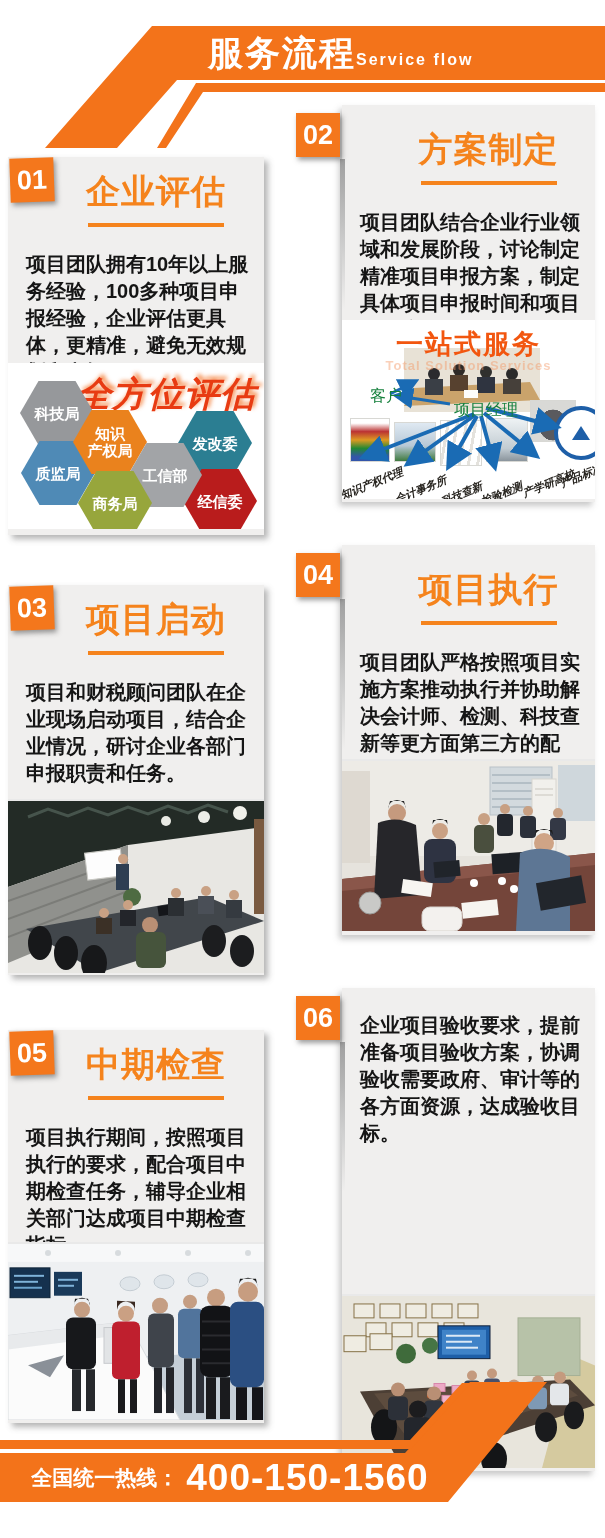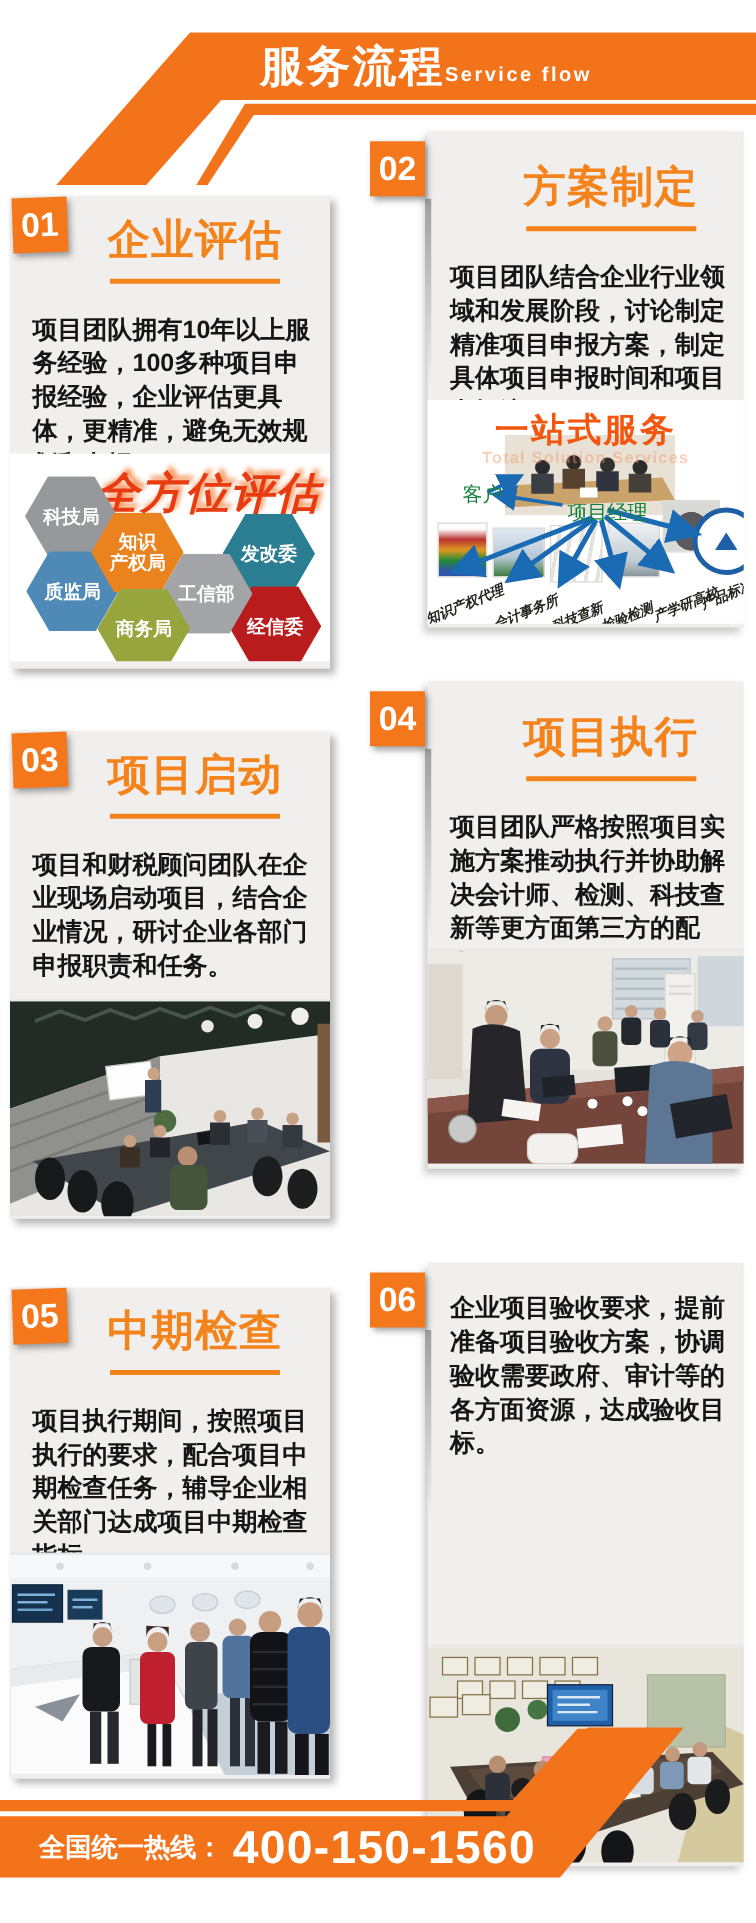--- a/index.html
+++ b/index.html
@@ -310,21 +310,21 @@
           <rect x="212" y="134" width="10" height="42" fill="#1a1b1e"></rect>
         <circle cx="240" cy="48" r="10" fill="#c79d80"></circle>
           <path d="M230,44 a10,10 0 0 1 20,0 l-2,-9 -16,0 Z" fill="#1a1a1a"></path>
         <rect x="222" y="58" width="34" height="86" rx="8" fill="#2b4f82"></rect>
           <rect x="228" y="144" width="11" height="33" fill="#14151a"></rect>
           <rect x="244" y="144" width="11" height="33" fill="#14151a"></rect>
       </svg>
     </div>
   </div>
 
-  <div class="card right" style="top:1010px;height:483px">
+  <div class="card right" style="top:988px;height:483px">
     <div class="badge">06</div>
     <div class="badge-tail"></div>
     <div class="body-text">企业项目验收要求，提前准备项目验收方案，协调验收需要政府、审计等的各方面资源，达成验收目标。</div>
     <div class="photo" style="height:172px;bottom:3px">
       <svg viewBox="0 0 253 173" preserveAspectRatio="none">
         <rect width="253" height="173" fill="#e8e5dc"></rect>
         <path d="M230,60 L253,70 V173 H200 Z" fill="#d5ca9f"></path>
         <rect x="12" y="8" width="20" height="14" fill="#efece2" stroke="#857146"></rect>
           <rect x="38" y="8" width="20" height="14" fill="#efece2" stroke="#857146"></rect>
           <rect x="64" y="8" width="20" height="14" fill="#efece2" stroke="#857146"></rect>

